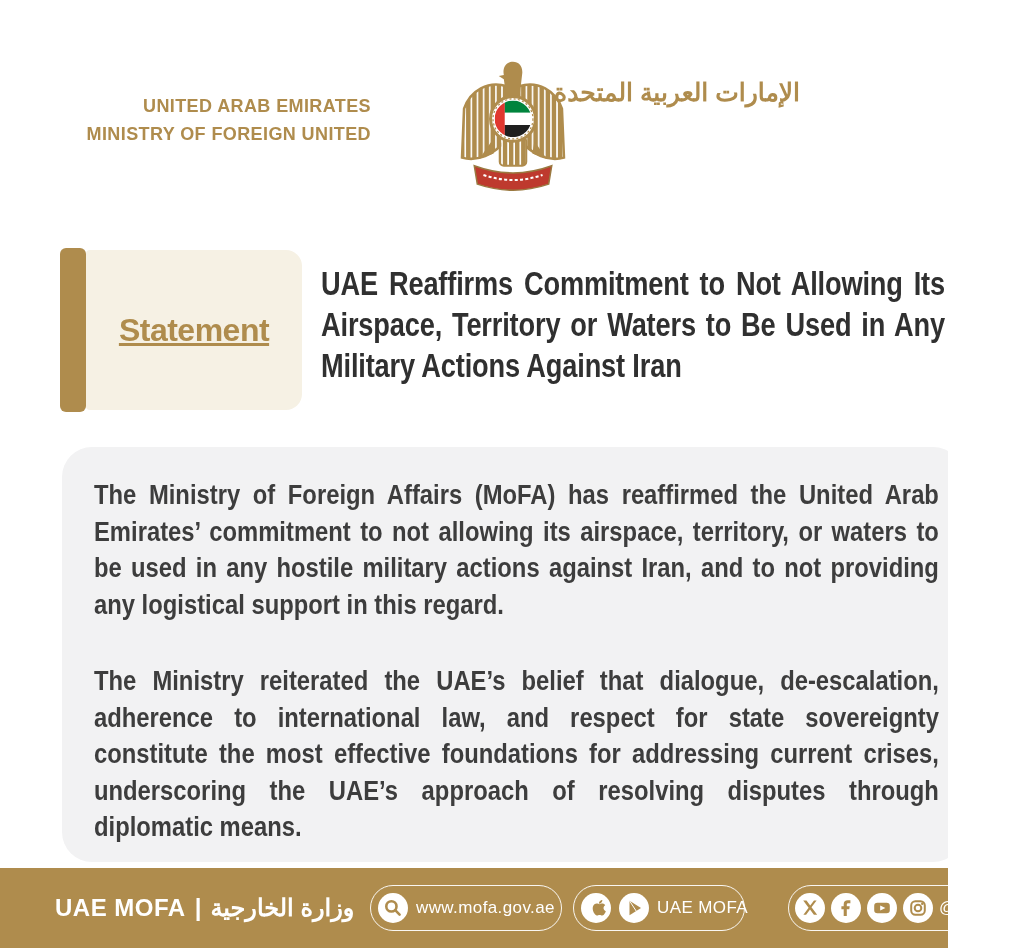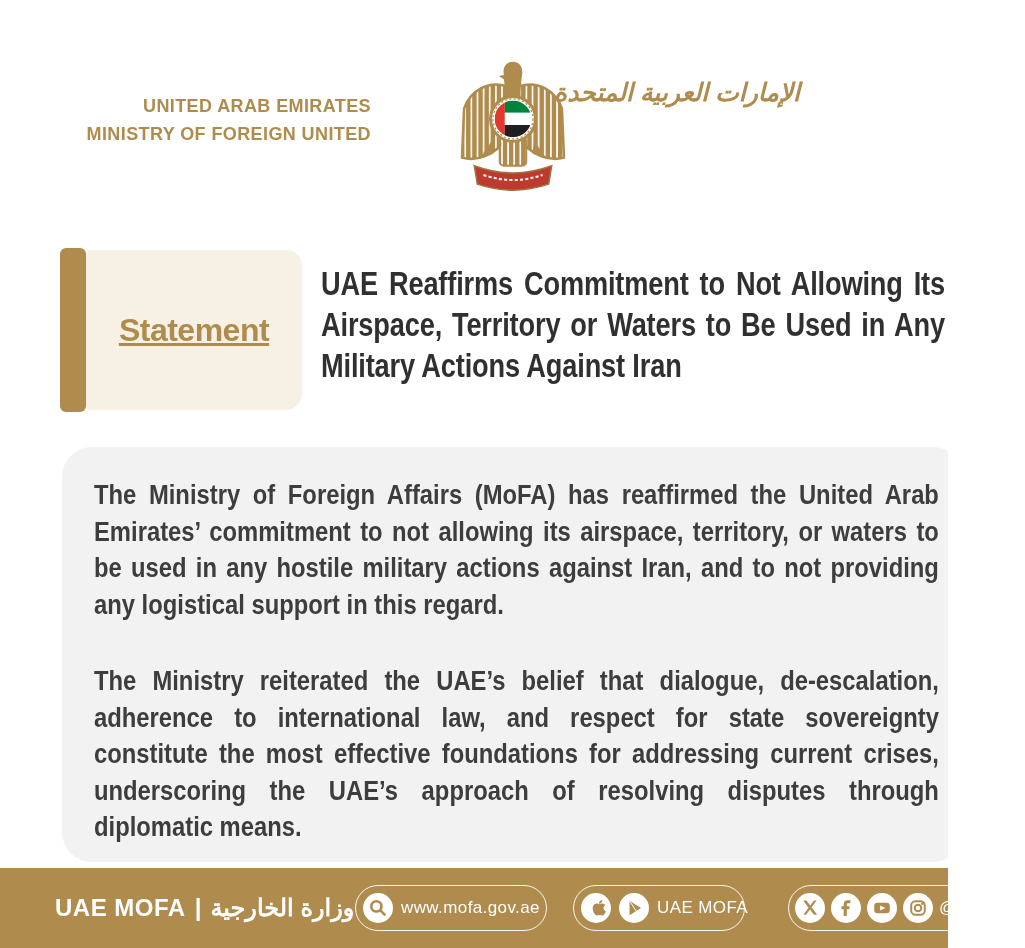--- a/index.html
+++ b/index.html
@@ -9,21 +9,21 @@
   *{box-sizing:border-box;}
   html,body{margin:0;padding:0;background:#fff;}
   body{font-family:"Liberation Sans",sans-serif;}
   .page{position:relative;width:948px;height:948px;background:#fff;overflow:hidden;}
 
   
   .org-en{position:absolute;top:92px;right:577px;text-align:right;color:var(--gold);
           font-weight:bold;font-size:18px;line-height:28px;letter-spacing:.4px;white-space:nowrap;}
   .emblem{position:absolute;left:460px;top:58px;width:106px;height:134px;}
   .org-ar{position:absolute;left:570px;top:76px;width:230px;direction:rtl;text-align:center;
-          color:var(--gold);font-size:25px;line-height:32px;font-weight:bold;white-space:nowrap;font-style:italic;}
+          color:var(--gold);font-size:25px;line-height:32px;font-weight:bold;white-space:nowrap;}
 
   
   .accent-bar{position:absolute;left:60px;top:248px;width:26px;height:164px;
               background:var(--gold);border-radius:6px;}
   .badge-card{position:absolute;left:86px;top:250px;width:216px;height:160px;background:var(--cream);
               border-radius:4px 16px 16px 4px;display:flex;align-items:center;justify-content:center;}
   .badge-card span{color:var(--gold);font-size:32px;font-weight:bold;letter-spacing:-.5px;text-decoration:underline;}
   .stmt-title{position:absolute;left:321px;top:263px;width:780px;margin:0;
               transform:scaleX(.8);transform-origin:0 0;
               font-size:34px;font-weight:bold;line-height:41px;color:var(--title-color);
@@ -41,21 +41,21 @@
   .footer{position:absolute;left:0;top:868px;width:1025px;height:80px;background:var(--gold);padding-left:20px;}
   .brand{position:absolute;left:55px;top:0;height:80px;display:flex;align-items:center;gap:9px;
          color:var(--footer-text);}
   .brand .en{font-size:24px;font-weight:bold;letter-spacing:.5px;}
   .brand .sep{font-size:24px;font-weight:bold;}
   .brand .ar{font-size:24px;font-weight:bold;direction:rtl;}
   .pill{position:absolute;top:17px;height:46px;border:1.5px solid rgba(255,255,255,.92);
         border-radius:23px;display:flex;align-items:center;gap:8px;color:var(--footer-text);
         padding:0 14px 0 7px;cursor:pointer;}
   .pill .label{font-size:17px;letter-spacing:.4px;white-space:nowrap;}
-  .pill-site{left:355px;width:192px;}
+  .pill-site{left:370px;width:192px;}
   .pill-apps{left:573px;width:172px;}
   .pill-social{left:788px;width:212px;gap:6px;padding-left:6px;}
   .cicon{width:30px;height:30px;flex:none;color:var(--gold);display:block;}
 </style>
 </head>
 <body>
 
 <div class="page">
 
   <header>

